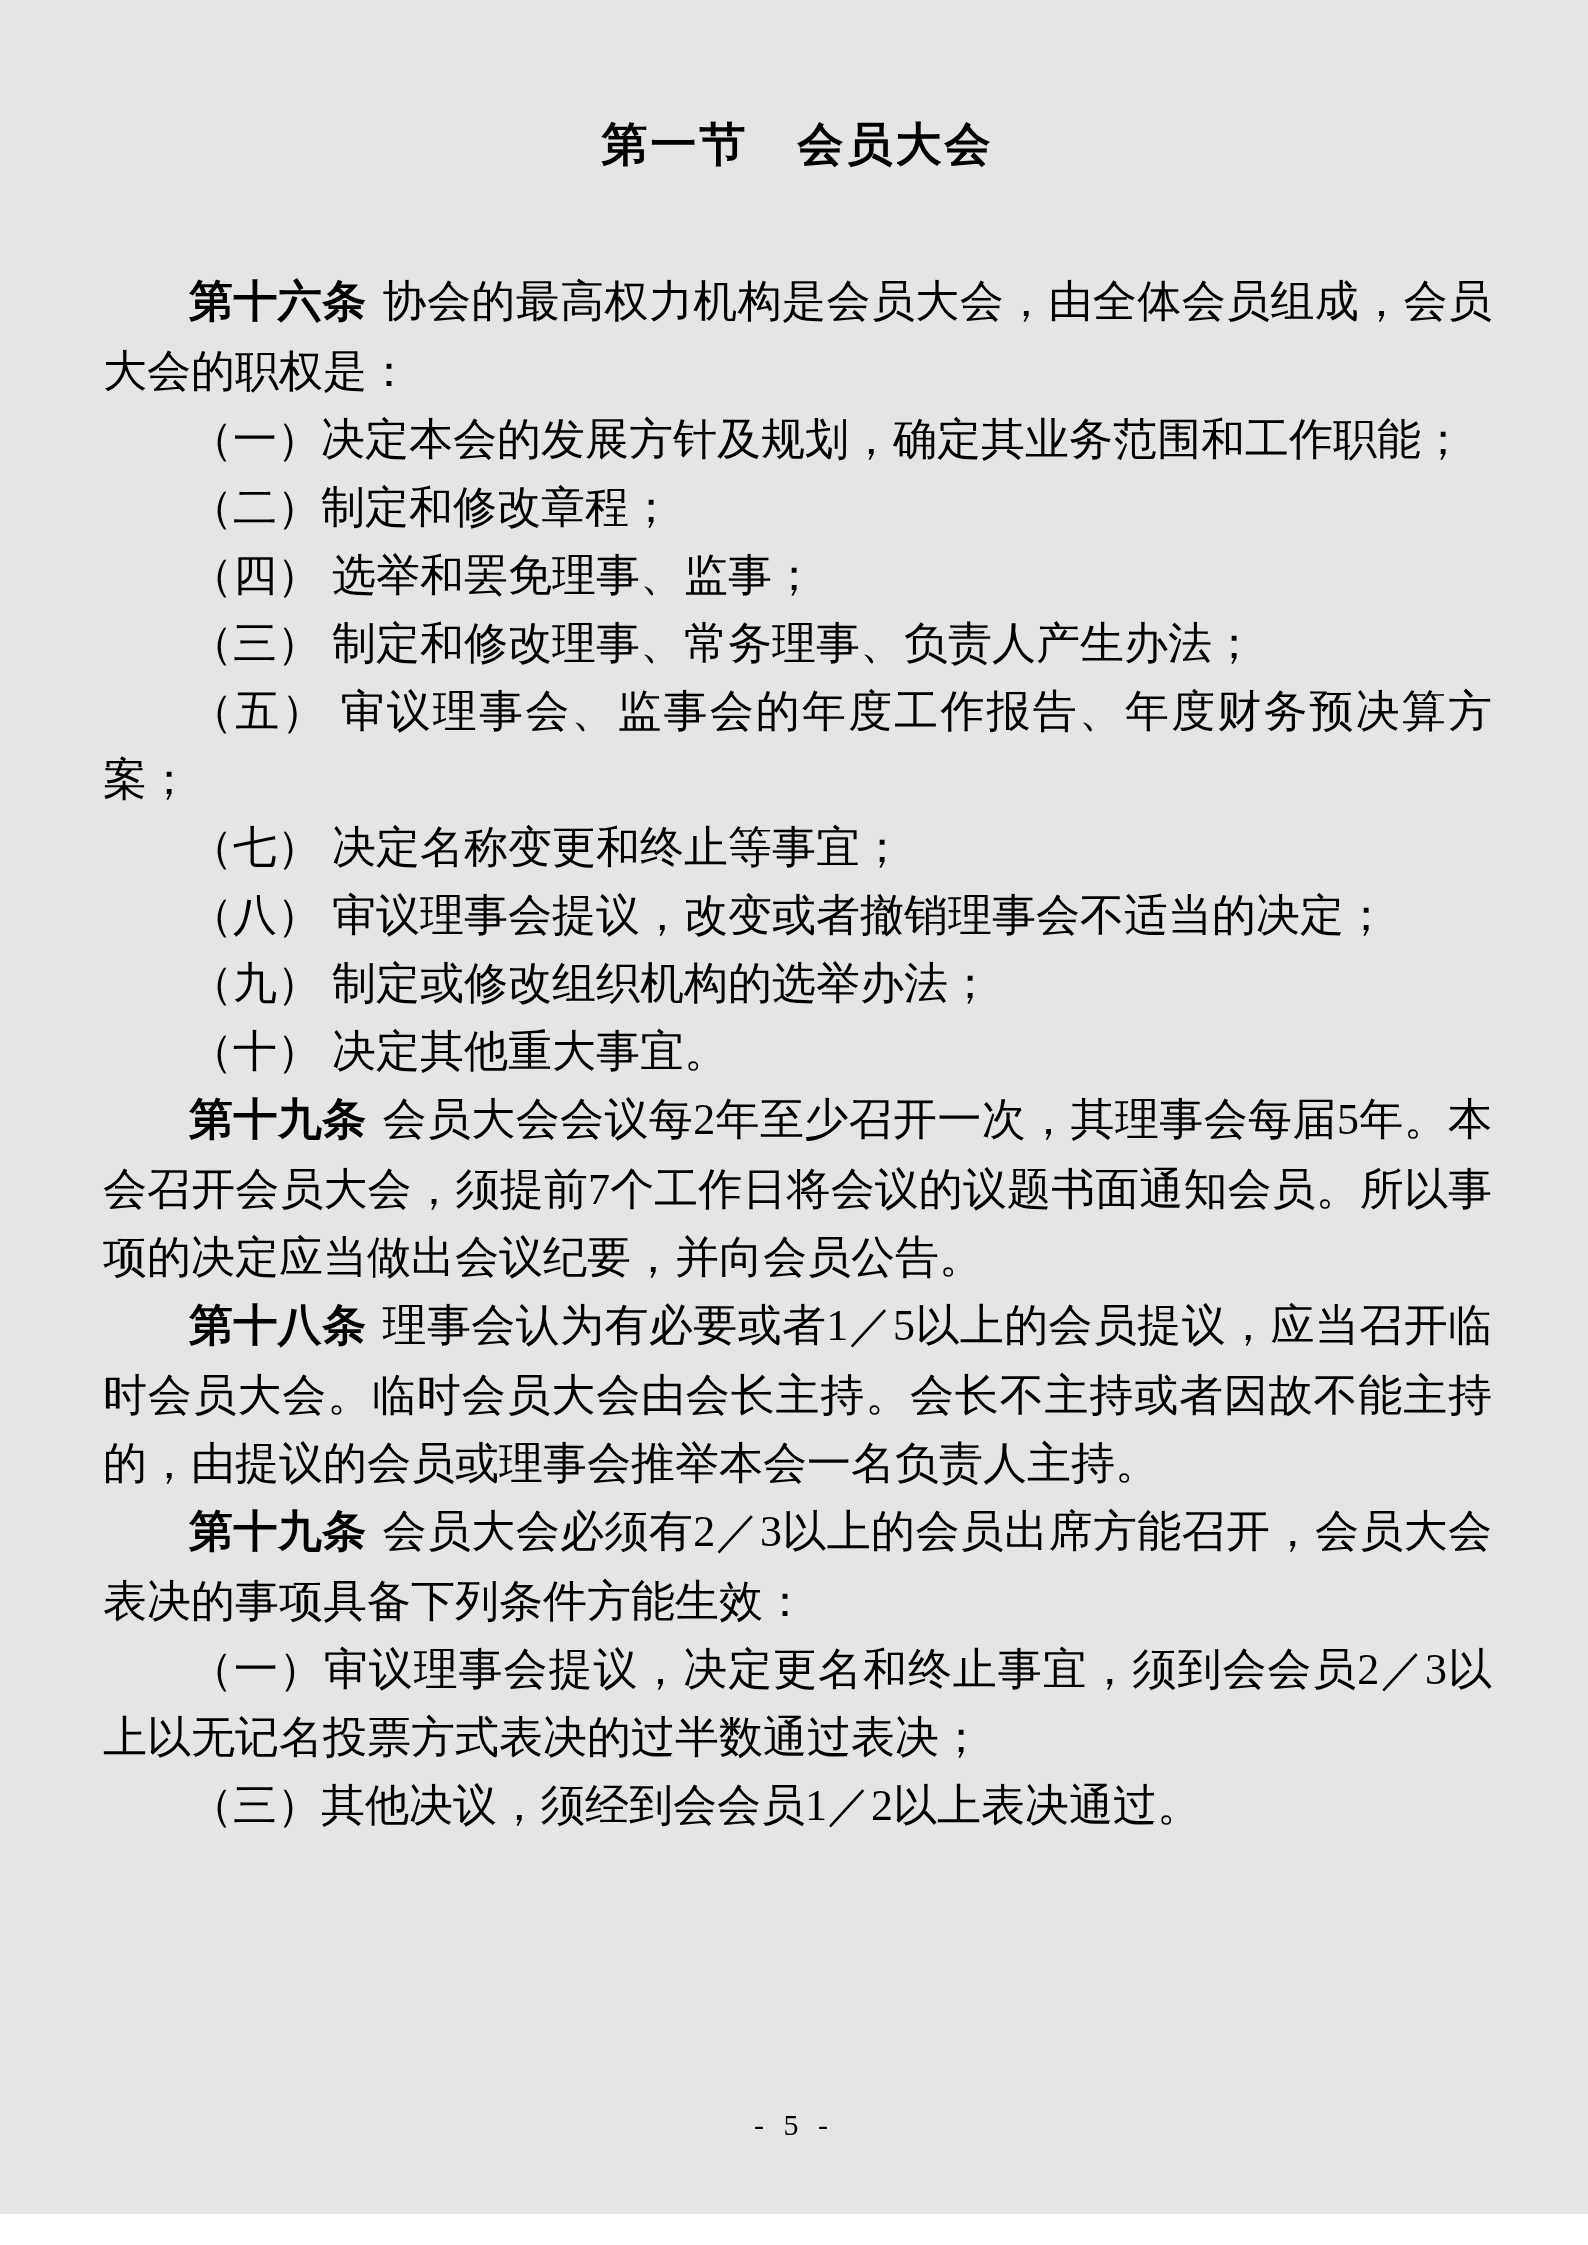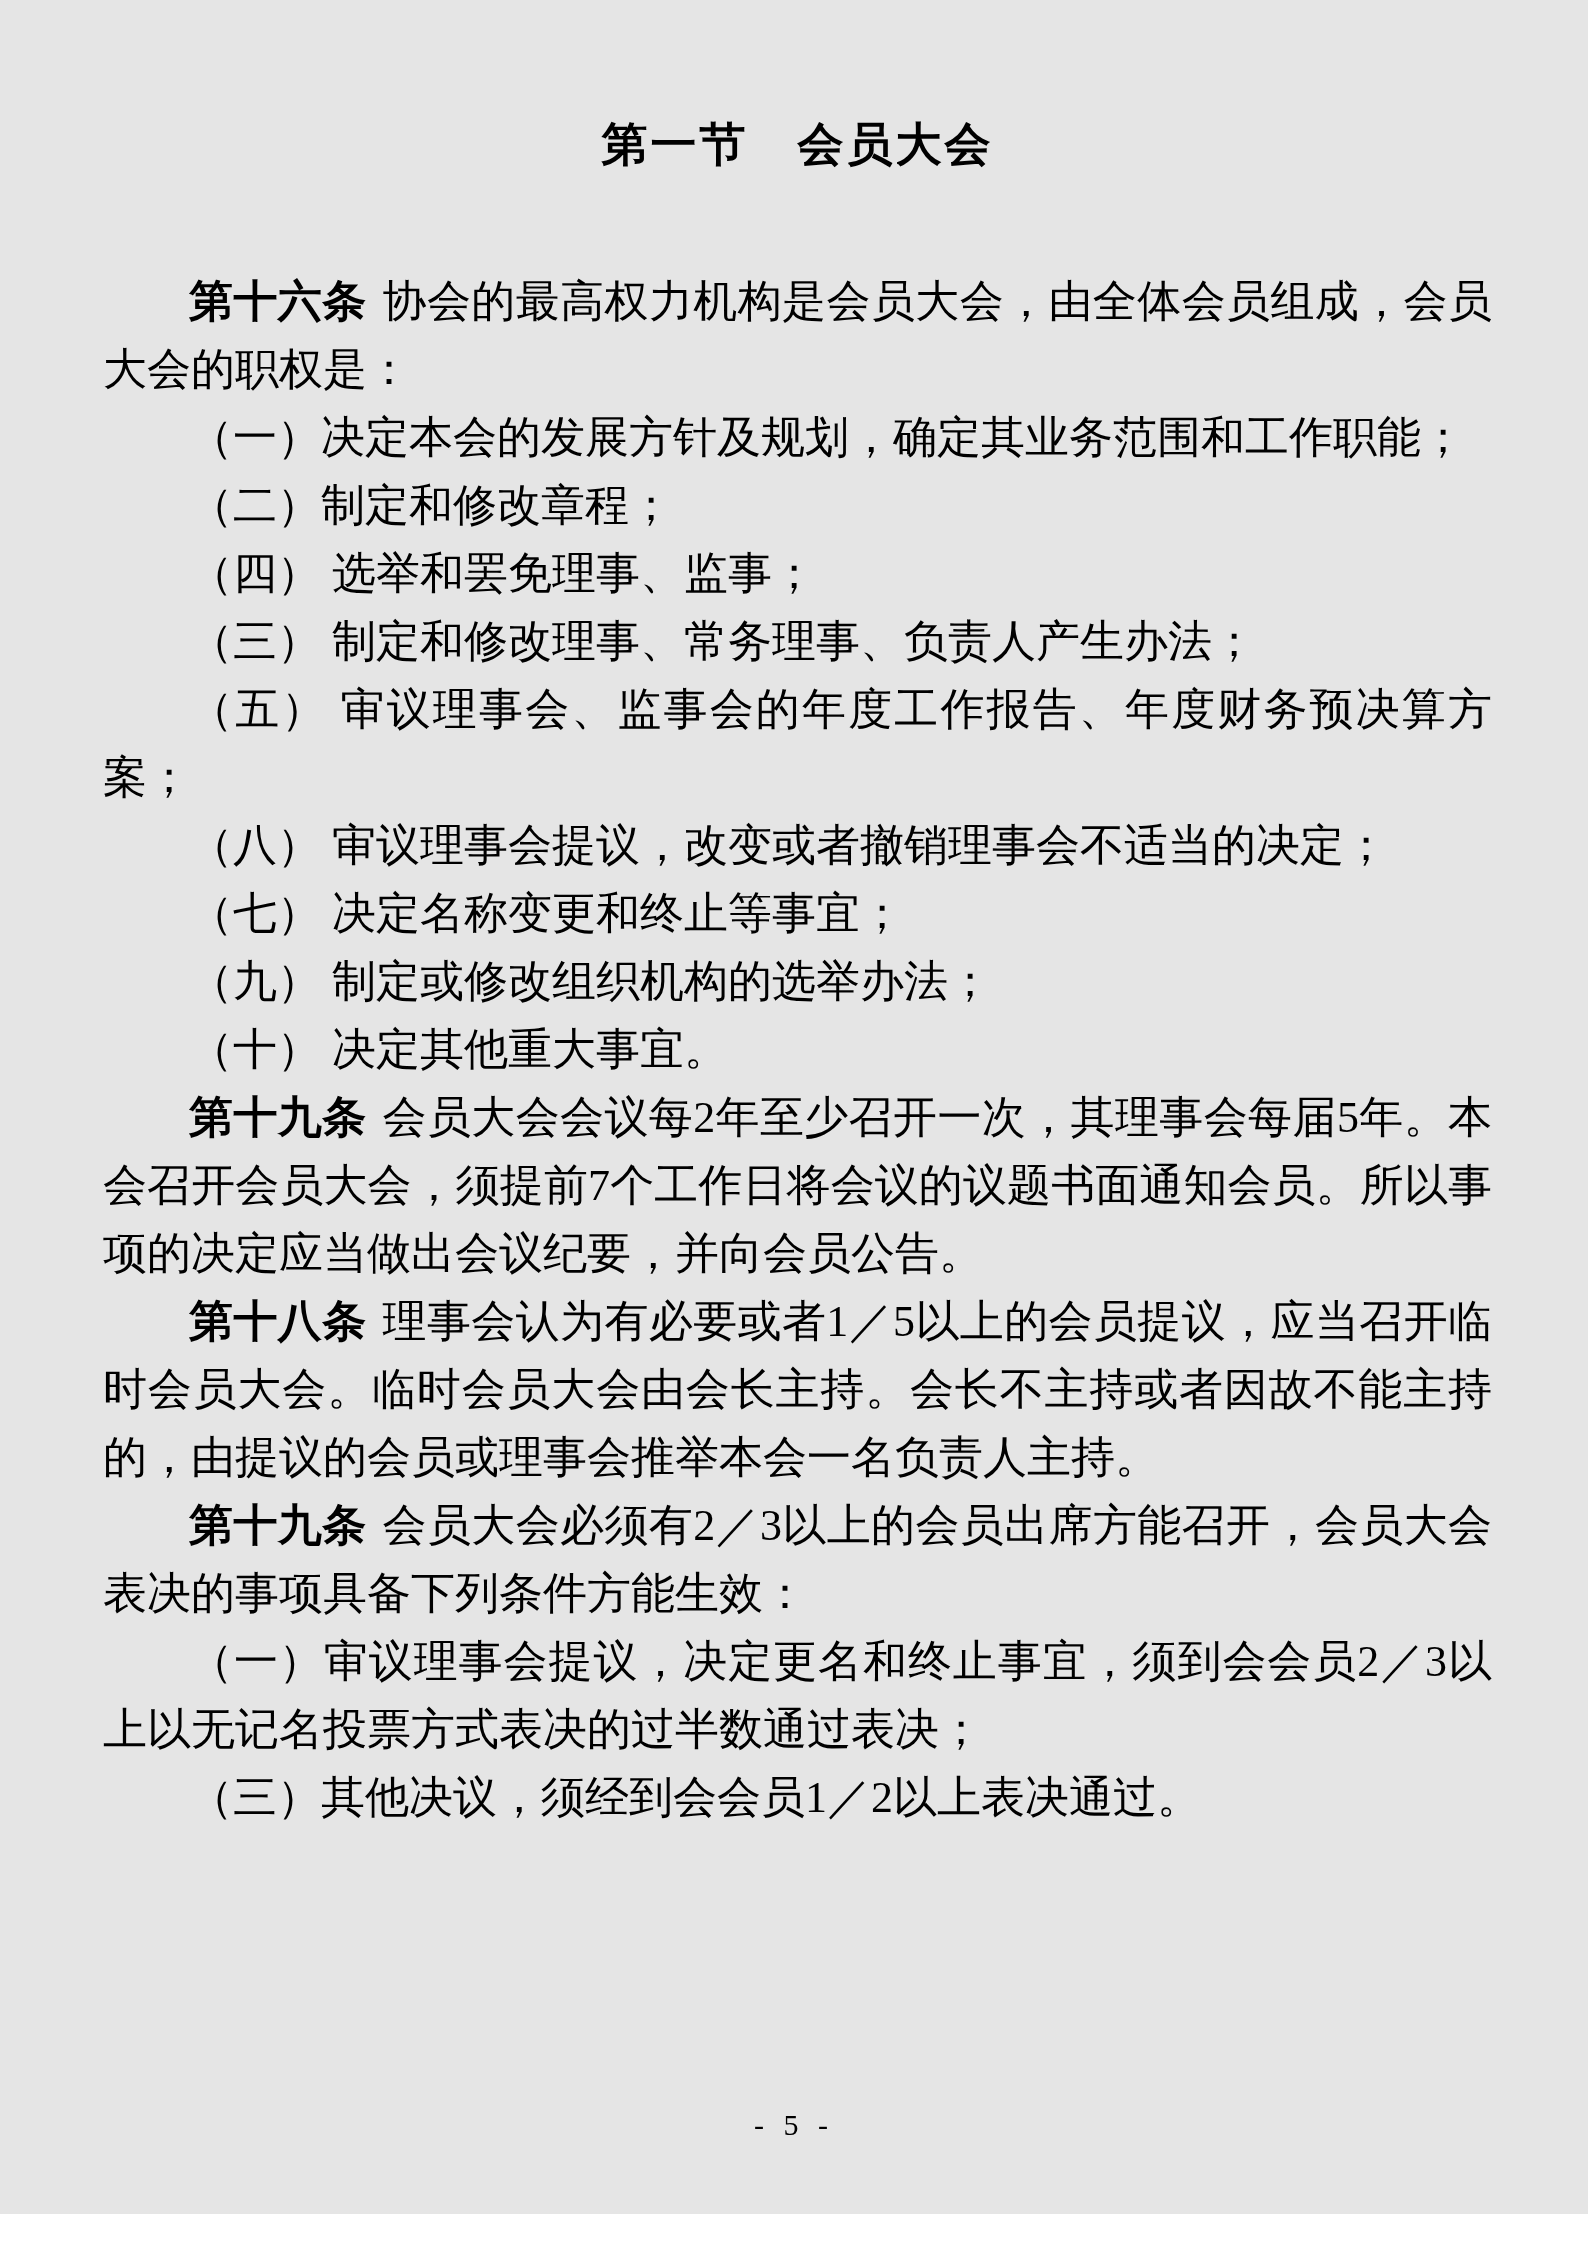--- a/index.html
+++ b/index.html
@@ -27,21 +27,21 @@
     font-size:44px;
     line-height:68px;
     text-align:justify;
     text-justify:inter-ideograph;
   }
   .para{
     margin:0;
     text-indent:86px;
   }
   .art-num{
-    font-family:Liberation Serif, serif;
+    font-family:Liberation Mono, monospace;
     font-weight:bold;
     margin-right:16px;
   }
   .footer{
     position:absolute;
     left:0;right:0;
     bottom:72px;
     text-align:center;
     font-size:30px;
     letter-spacing:6px;
@@ -57,22 +57,22 @@
 
   <div class="content">
 
     <p class="para"><span class="art-num">第十六条</span><span>协会的最高权力机构是会员大会，由全体会员组成，会员大会的职权是：</span></p>
 
     <p class="para">（一）决定本会的发展方针及规划，确定其业务范围和工作职能；</p>
     <p class="para">（二）制定和修改章程；</p>
     <p class="para">（四） 选举和罢免理事、监事；</p>
     <p class="para">（三） 制定和修改理事、常务理事、负责人产生办法；</p>
     <p class="para">（五） 审议理事会、监事会的年度工作报告、年度财务预决算方案；</p>
+    <p class="para">（七） 决定名称变更和终止等事宜；</p>
     <p class="para">（八） 审议理事会提议，改变或者撤销理事会不适当的决定；</p>
-    <p class="para">（七） 决定名称变更和终止等事宜；</p>
     <p class="para">（九） 制定或修改组织机构的选举办法；</p>
     <p class="para">（十） 决定其他重大事宜。</p>
 
     <p class="para"><span class="art-num">第十九条</span><span>会员大会会议每2年至少召开一次，其理事会每届5年。本会召开会员大会，须提前7个工作日将会议的议题书面通知会员。所以事项的决定应当做出会议纪要，并向会员公告。</span></p>
 
     <p class="para"><span class="art-num">第十八条</span><span>理事会认为有必要或者1／5以上的会员提议，应当召开临时会员大会。临时会员大会由会长主持。会长不主持或者因故不能主持的，由提议的会员或理事会推举本会一名负责人主持。</span></p>
 
     <p class="para"><span class="art-num">第十九条</span><span>会员大会必须有2／3以上的会员出席方能召开，会员大会表决的事项具备下列条件方能生效：</span></p>
 
     <p class="para">（一）审议理事会提议，决定更名和终止事宜，须到会会员2／3以上以无记名投票方式表决的过半数通过表决；</p>

